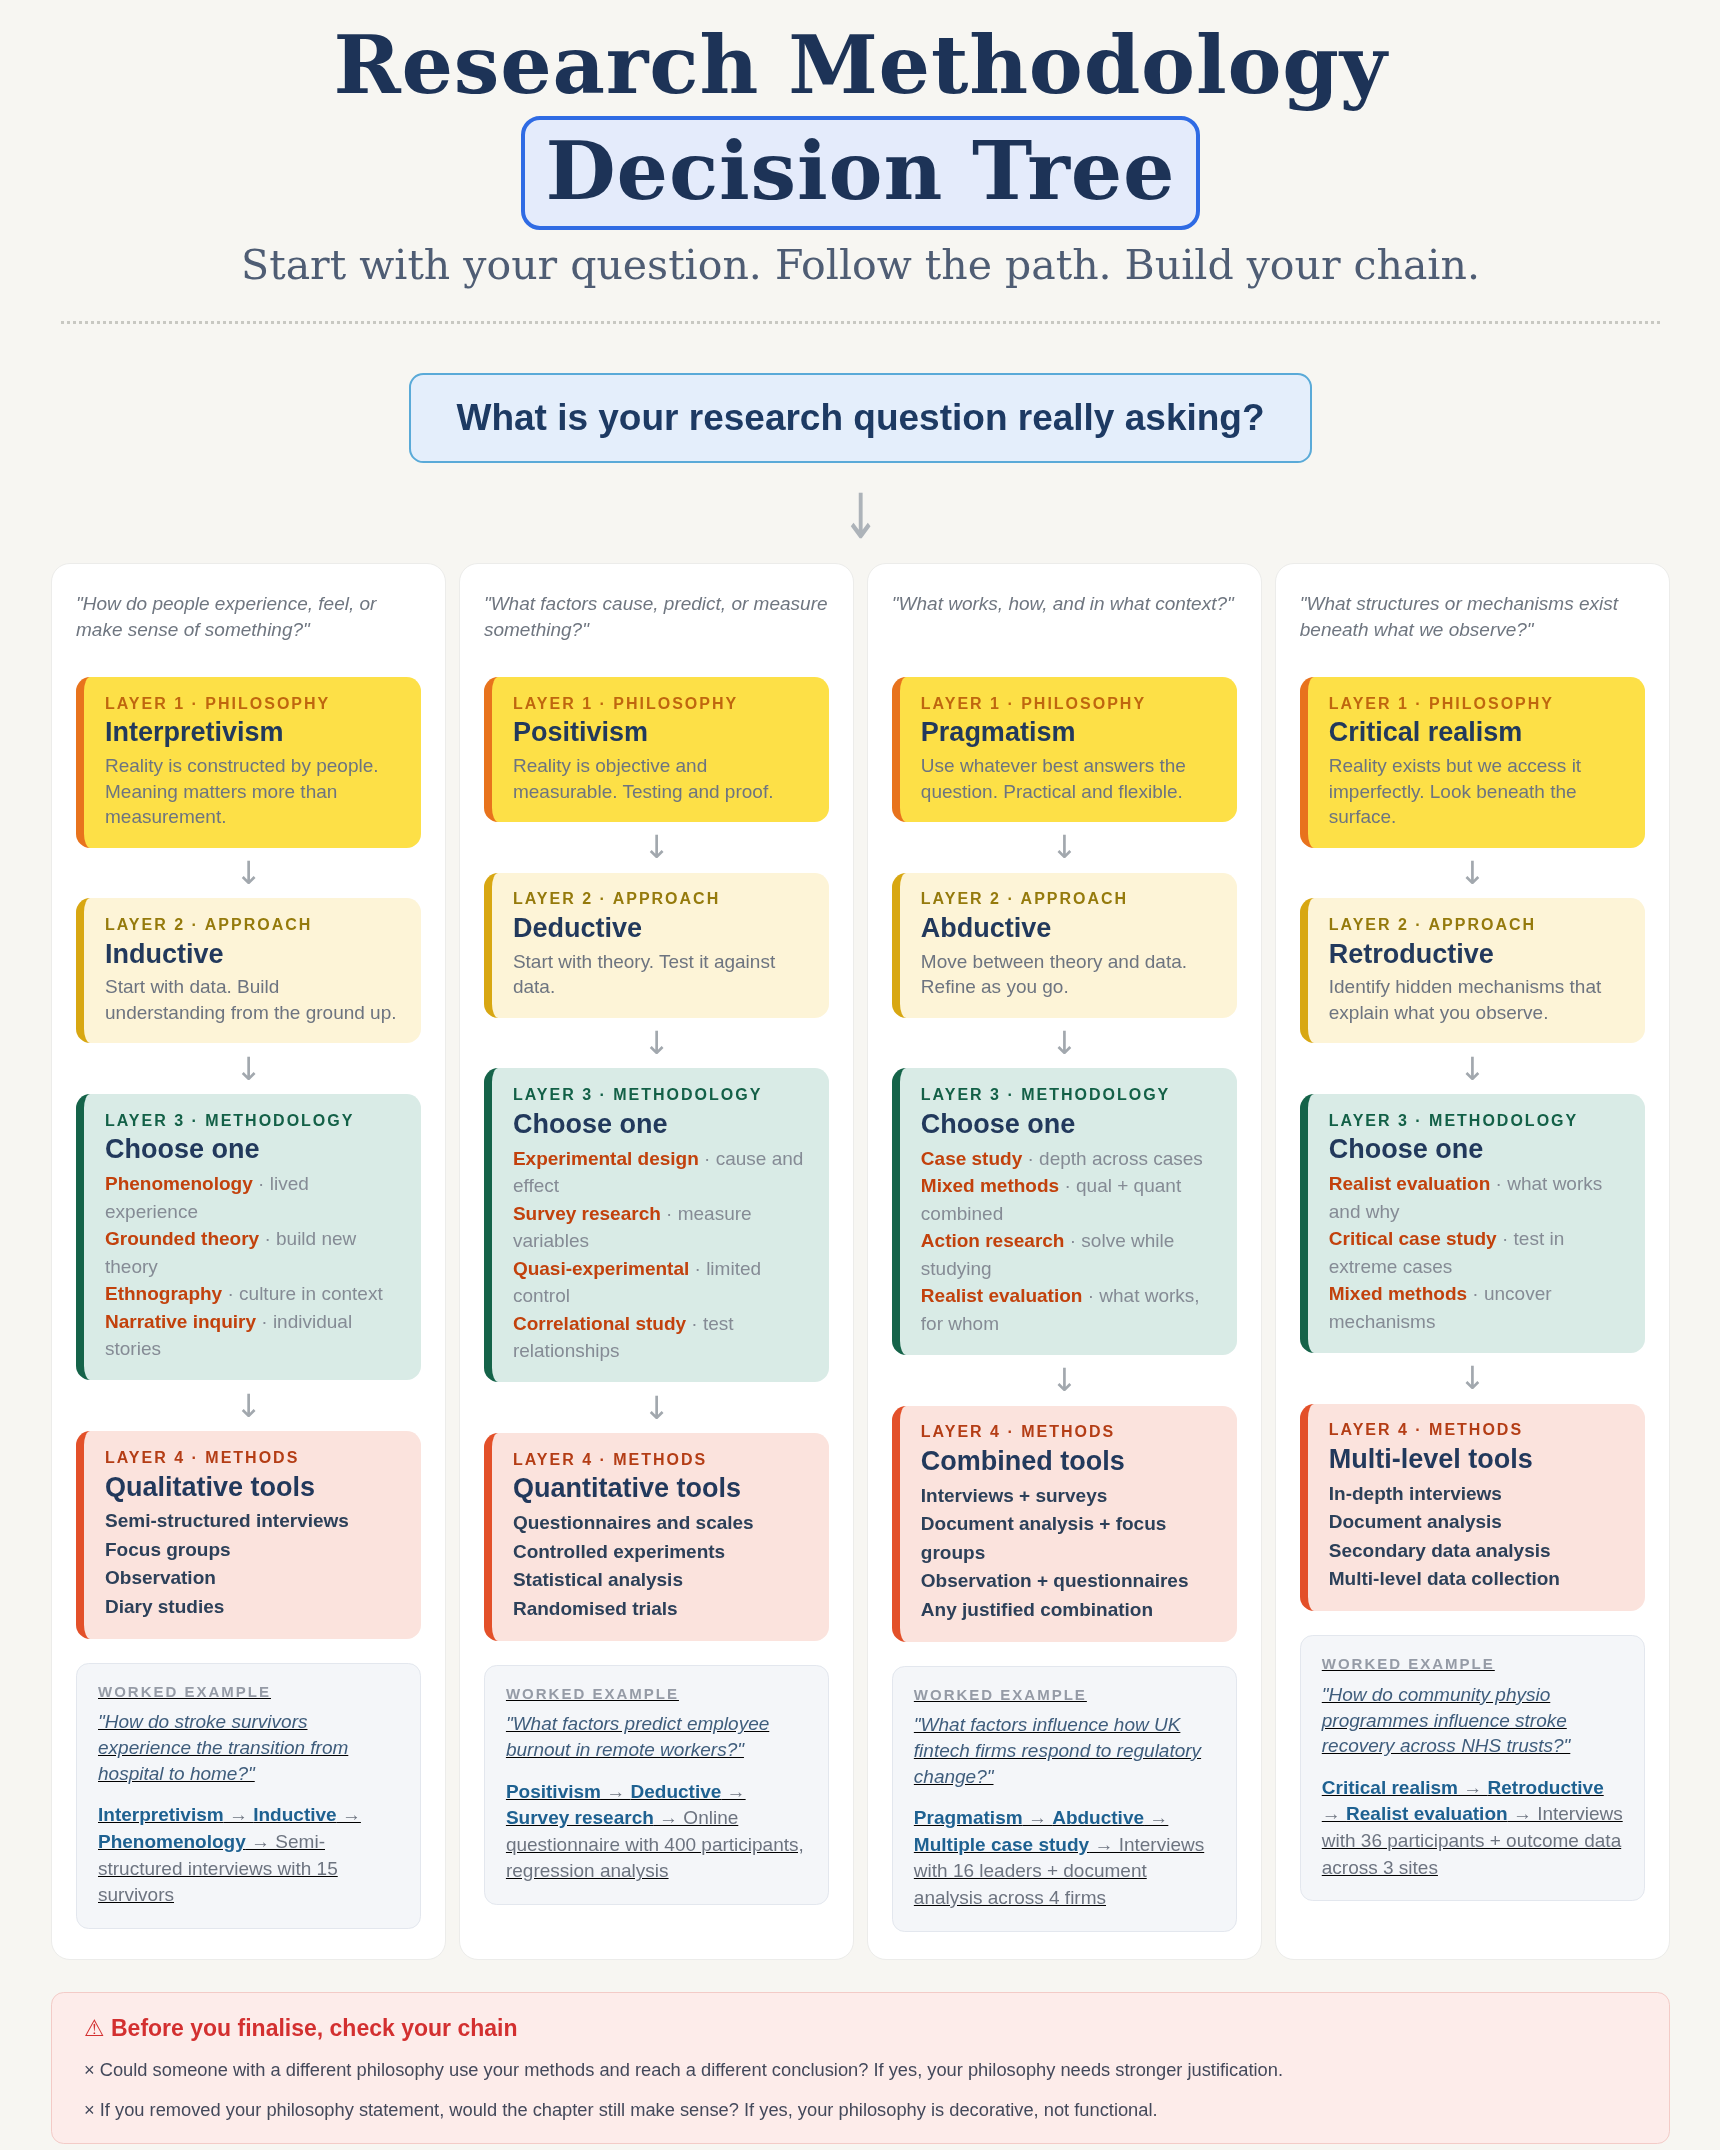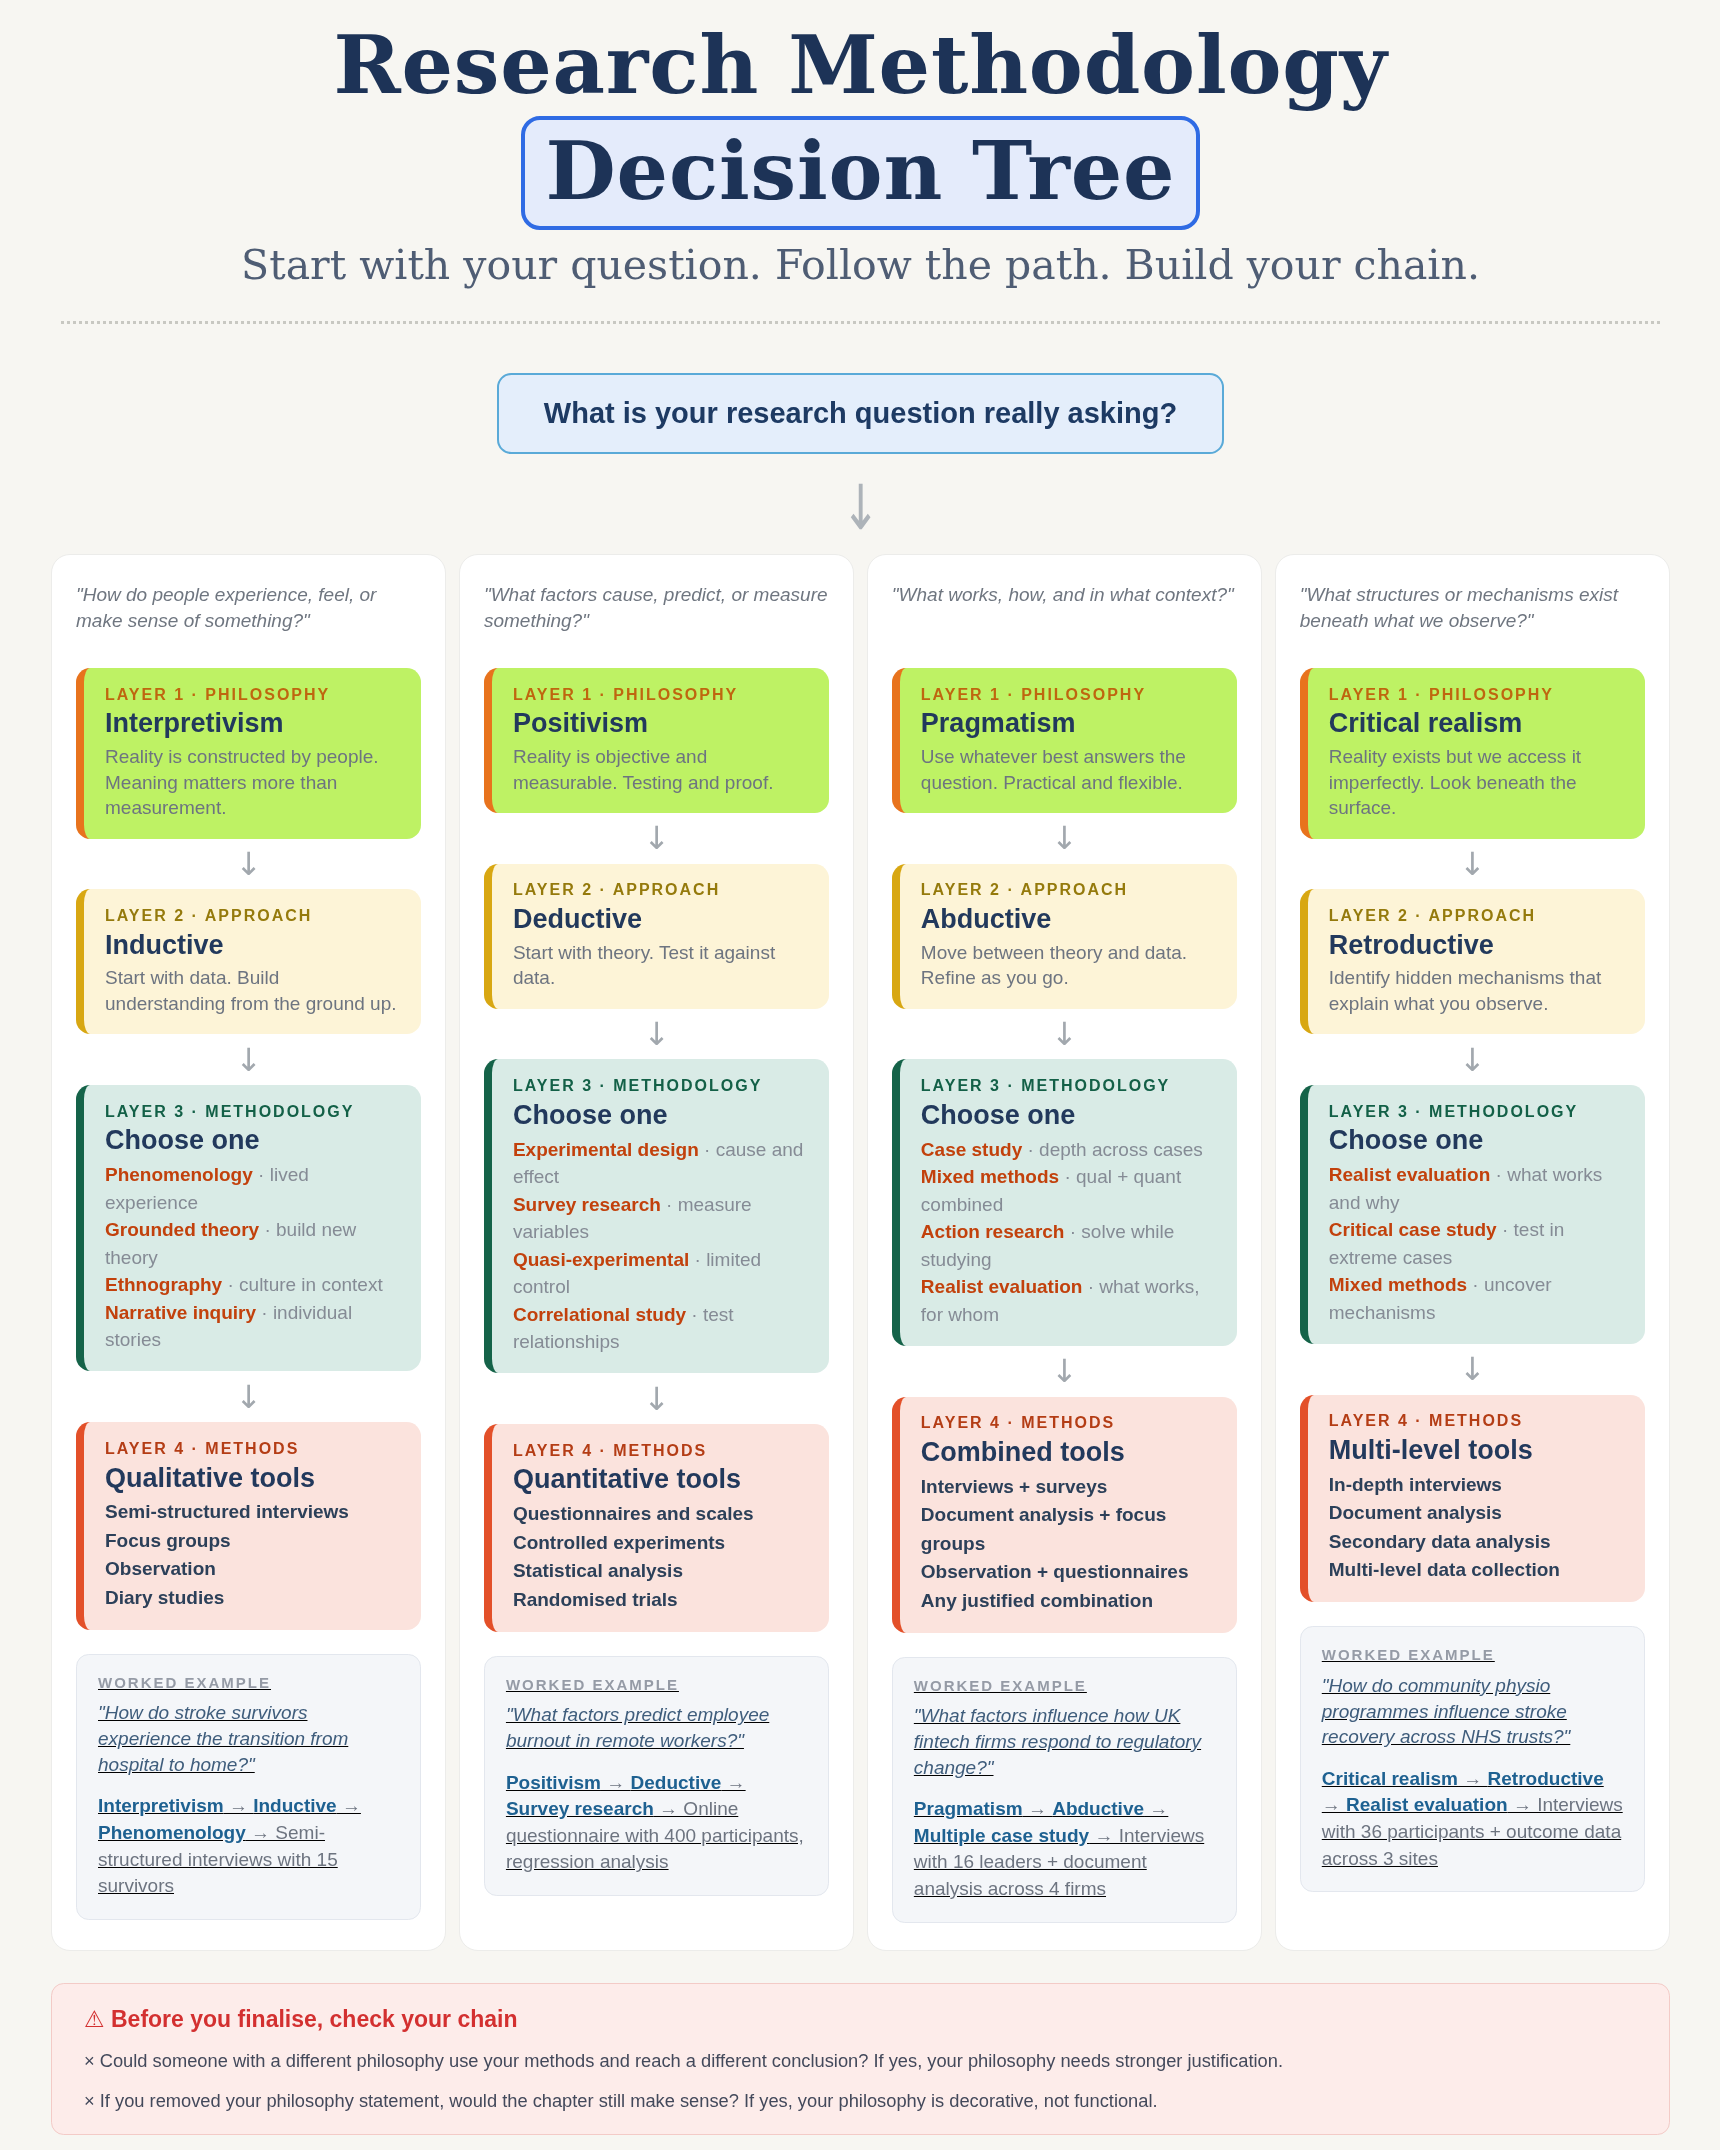--- a/index.html
+++ b/index.html
@@ -24,21 +24,21 @@
   .subtitle{
     font-family:"DejaVu Serif","Liberation Serif",serif;
     font-size:41px; color:#4f5d74; margin-top:11px;
   }
   .divider{ border-top:3.2px dotted #c8c8c2; margin:32px 61px 0 61px; }
   
   .question-wrap{ text-align:center; margin-top:49px; }
   .question-box{
     display:inline-block; background:#e4eefb; border:2.4px solid #5aaad8;
     border-radius:14.3px; padding:22px 45px;
-    font-size:29px; font-weight:700; color:#1d3a63;
+    font-size:37px; font-weight:700; color:#1d3a63;
   }
   .big-arrow{
     font-family:"DejaVu Sans",sans-serif;
     font-size:46px; color:#adb3b9; text-align:center; margin-top:17.5px;
     transform:scaleY(1.35); transform-origin:top;
   }
   
   .columns{
     display:grid; grid-template-columns:repeat(4,1fr); gap:12.7px;
     margin:29px 51px 0 51px; align-items:stretch;
@@ -50,21 +50,21 @@
   .col-q{
     font-size:19px; font-style:italic; color:#6f7680; line-height:1.35;
     min-height:62px; margin-bottom:24px;
   }
   .card{ border-radius:14.3px; padding:17.5px 21px; }
   .card .lbl{
     font-size:16px; font-weight:700; letter-spacing:2px;
   }
   .card h3{ font-size:27px; font-weight:700; color:#22395c; margin:4.8px 0 4.8px 0; }
   .card p.body{ font-size:19px; color:#6d7480; line-height:1.35; }
-  .l1{ background:#bef264; border-left:8.8px solid #e8731d; }
+  .l1{ background:#fde047; border-left:8.8px solid #e8731d; }
   .l1 .lbl{ color:#bf660f; }
   .l2{ background:#fdf4d7; border-left:8.8px solid #d8a712; }
   .l2 .lbl{ color:#957a0c; }
   .l3{ background:#d9ebe6; border-left:8.8px solid #156349; }
   .l3 .lbl{ color:#136047; }
   .l4{ background:#fbe3dd; border-left:8.8px solid #e35029; }
   .l4 .lbl{ color:#b43d15; }
   .opt{ font-size:19px; line-height:1.45; color:#858b95; }
   .opt .on{ font-weight:700; color:#c2410c; }
   .mi{ font-size:19px; line-height:1.5; font-weight:700; color:#2c4059; }

